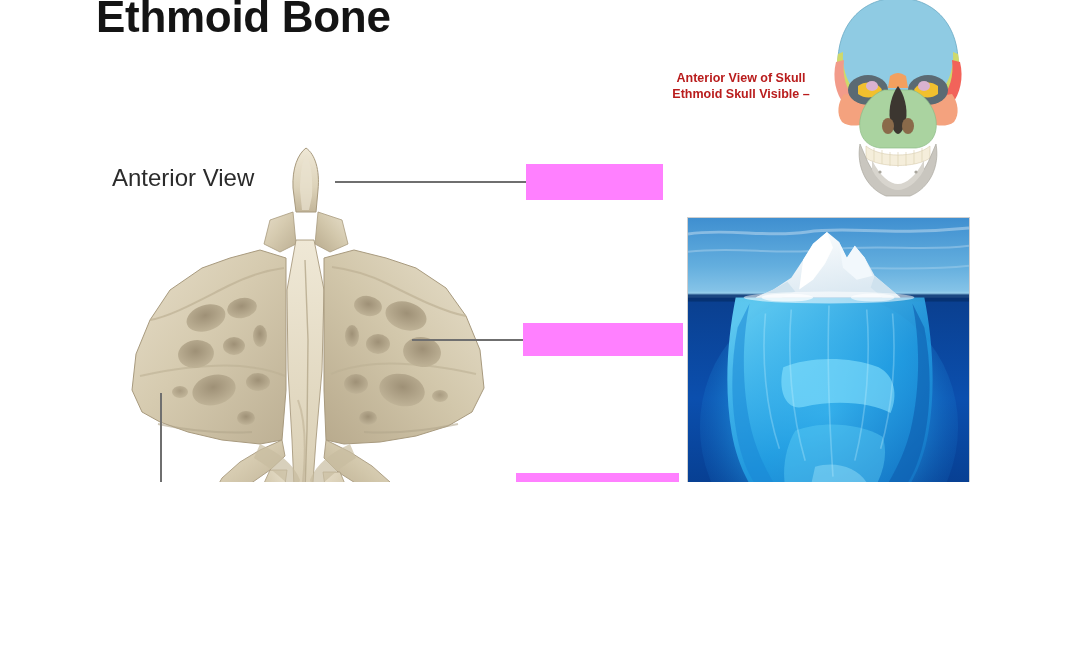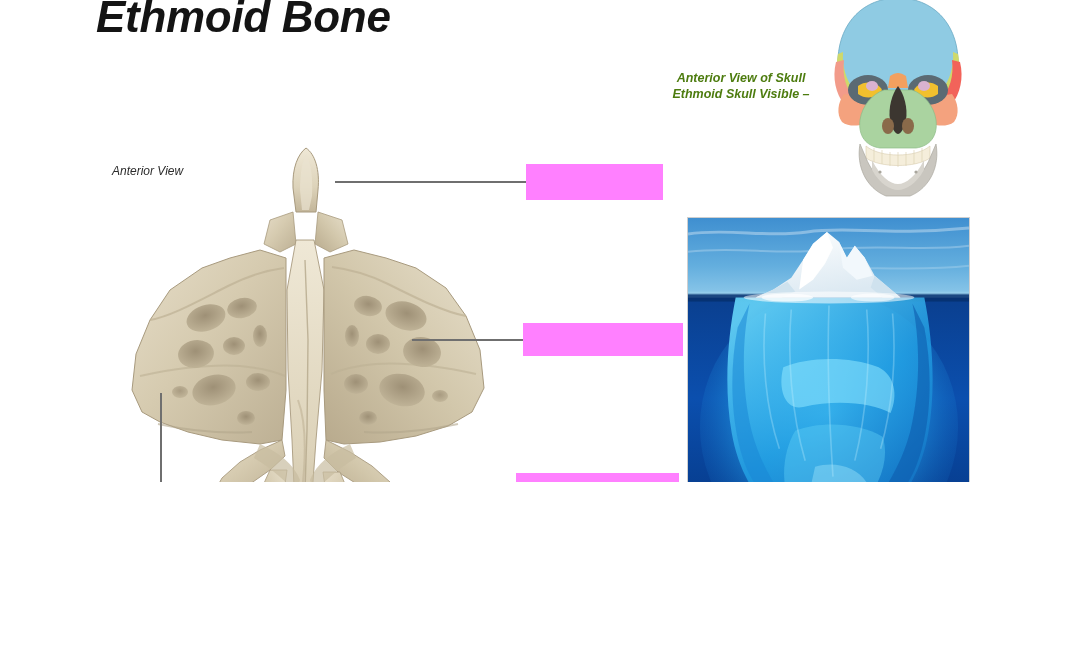--- a/index.html
+++ b/index.html
@@ -10,55 +10,54 @@
   }
   body {
     font-family: "Liberation Sans", sans-serif;
   }
   #slide {
     position: relative;
     width: 1074px;
     height: 482px;
     background: #ffffff;
     overflow: hidden;
-    font-style: italic;
   }
 
   
   #slide-title {
     position: absolute;
     left: 96px;
     top: -8px;
     font-size: 44px;
     font-weight: bold;
     color: #141414;
     letter-spacing: -0.3px;
     white-space: nowrap;
   }
 
   
   #anterior-view-label {
     position: absolute;
     left: 112px;
     top: 164px;
-    font-size: 12px;
+    font-size: 24px;
     color: #2b2b2b;
     white-space: nowrap;
   }
 
   
   #skull-caption {
     position: absolute;
     left: 648px;
     top: 70px;
     width: 186px;
     text-align: center;
     font-size: 12.5px;
     line-height: 16px;
-    color: #4d7c0f;
+    color: #b91c1c;
     font-weight: bold;
   }
   #skull-caption div { white-space: nowrap; }
 
   
   #ethmoid-figure {
     position: absolute;
     left: 110px;
     top: 140px;
     width: 400px;

